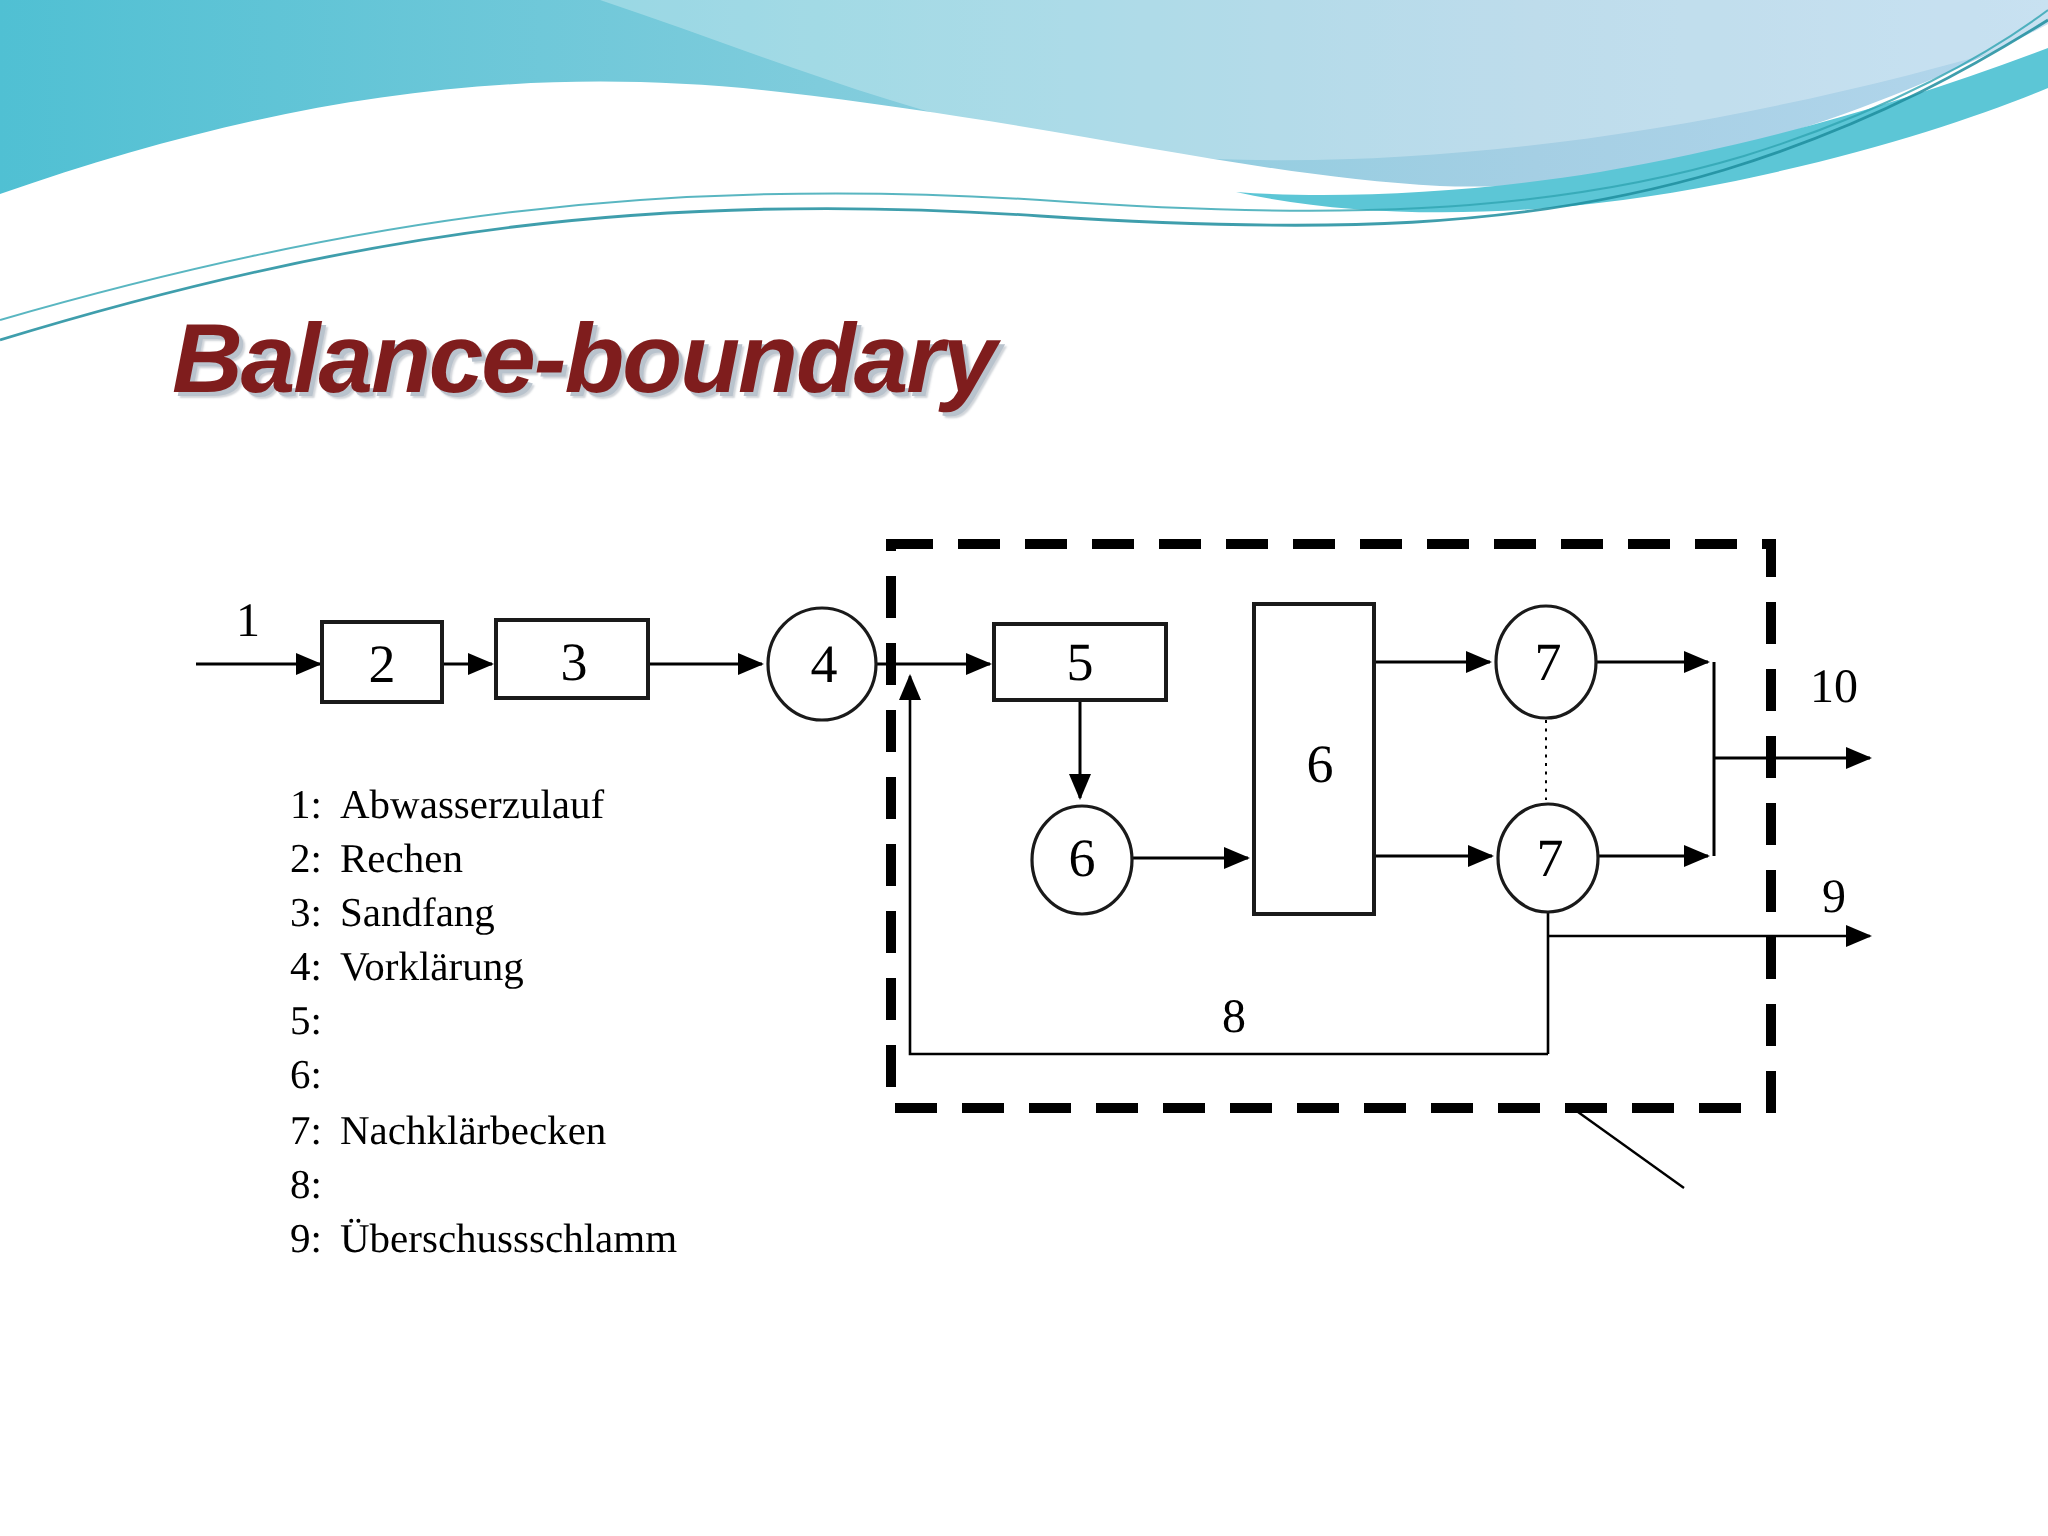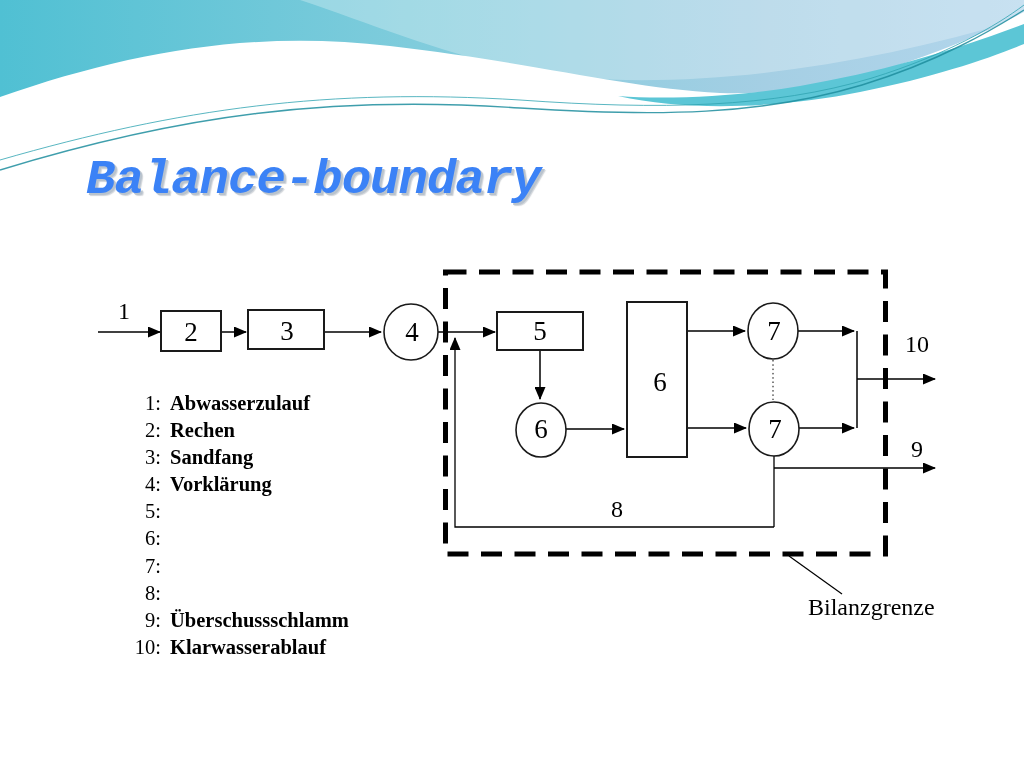--- a/index.html
+++ b/index.html
@@ -3,41 +3,41 @@
 <meta charset="utf-8">
 <style>
   html,body{margin:0;padding:0;background:#e8e8e8;}
   .slide{
     position:relative;width:1024px;height:768px;background:#ffffff;
     overflow:hidden;font-family:"Liberation Serif",serif;color:#000;
   }
   .banner{position:absolute;left:0;top:0;width:1024px;height:200px;}
   .title{
     position:absolute;left:86px;top:152px;
-    font-family:Liberation Mono, monospace;
+    font-family:Liberation Sans, sans-serif;
     font-size:49px;font-weight:700;font-style:italic;letter-spacing:-1px;
-    color:#3b82f6;
+    color:#7f1d1d;
     text-shadow:2px 2px 0 #b9c3cd,3px 3px 1px rgba(150,160,170,.45);
     white-space:nowrap;
   }
   .diagram-svg{position:absolute;left:0;top:0;width:1024px;height:768px;}
   .nlabel,.slabel{
     position:absolute;transform:translate(-50%,-52%);
     font-family:"Liberation Serif",serif;white-space:nowrap;
   }
   .nlabel{font-size:27px;}
   .slabel{font-size:24px;}
   .boundary-label{
     position:absolute;left:808px;top:594px;font-size:24px;
     font-family:"Liberation Serif",serif;white-space:nowrap;
   }
   .legend{position:absolute;left:117px;top:390px;}
   .legend-row{display:flex;line-height:27.1px;font-size:20.5px;}
   .legend-num{display:inline-block;width:44px;text-align:right;margin-right:9px;}
-  .legend-label{display:inline-block;font-weight:bold;}
+  .legend-label{display:inline-block;}
 </style>
 </head>
 <body>
 
 <div class="slide">
 
   <svg class="banner" viewBox="0 0 1024 200" aria-hidden="true">
     <defs>
       <linearGradient id="bg" x1="0" y1="0" x2="1" y2="0">
         <stop offset="0" stop-color="#50c0d3"></stop>
@@ -109,21 +109,20 @@
   <div class="nlabel" style="left:541px;top:430px">6</div>
   <div class="nlabel" style="left:660px;top:383px">6</div>
   <div class="nlabel" style="left:774px;top:332px">7</div>
   <div class="nlabel" style="left:775px;top:430px">7</div>
 
   <div class="slabel" style="left:124px;top:312px">1</div>
   <div class="slabel" style="left:617px;top:510px">8</div>
   <div class="slabel" style="left:917px;top:450px">9</div>
   <div class="slabel" style="left:917px;top:345px">10</div>
 
-  <div class="boundary-label">Bilanzgrenze</div>
 
   <div class="legend">
     <div class="legend-row">
       <span class="legend-num">1:</span>
       <span class="legend-label">Abwasserzulauf</span>
     </div>
     <div class="legend-row">
       <span class="legend-num">2:</span>
       <span class="legend-label">Rechen</span>
     </div>
@@ -136,27 +135,24 @@
       <span class="legend-label">Vorklärung</span>
     </div>
     <div class="legend-row">
       <span class="legend-num">5:</span>
     </div>
     <div class="legend-row">
       <span class="legend-num">6:</span>
     </div>
     <div class="legend-row">
       <span class="legend-num">7:</span>
+      <span class="legend-label">Nachklärbecken</span>
     </div>
     <div class="legend-row">
       <span class="legend-num">8:</span>
     </div>
     <div class="legend-row">
       <span class="legend-num">9:</span>
       <span class="legend-label">Überschussschlamm</span>
     </div>
-    <div class="legend-row">
-      <span class="legend-num">10:</span>
-      <span class="legend-label">Klarwasserablauf</span>
-    </div>
   </div>
 
 </div>
 
 </body></html>

